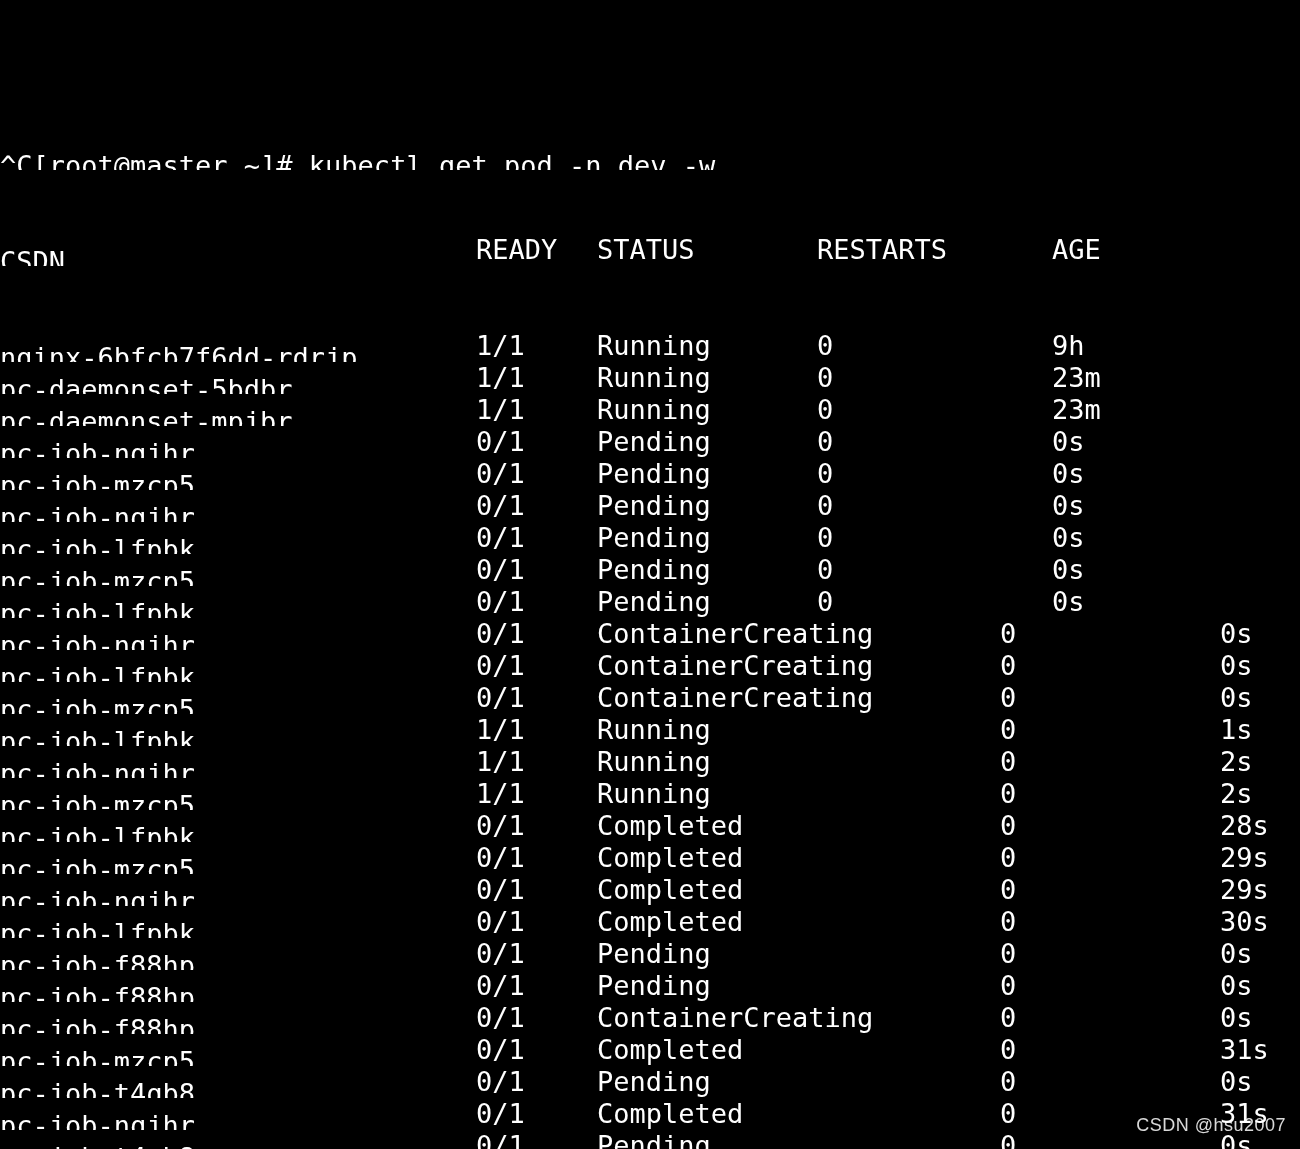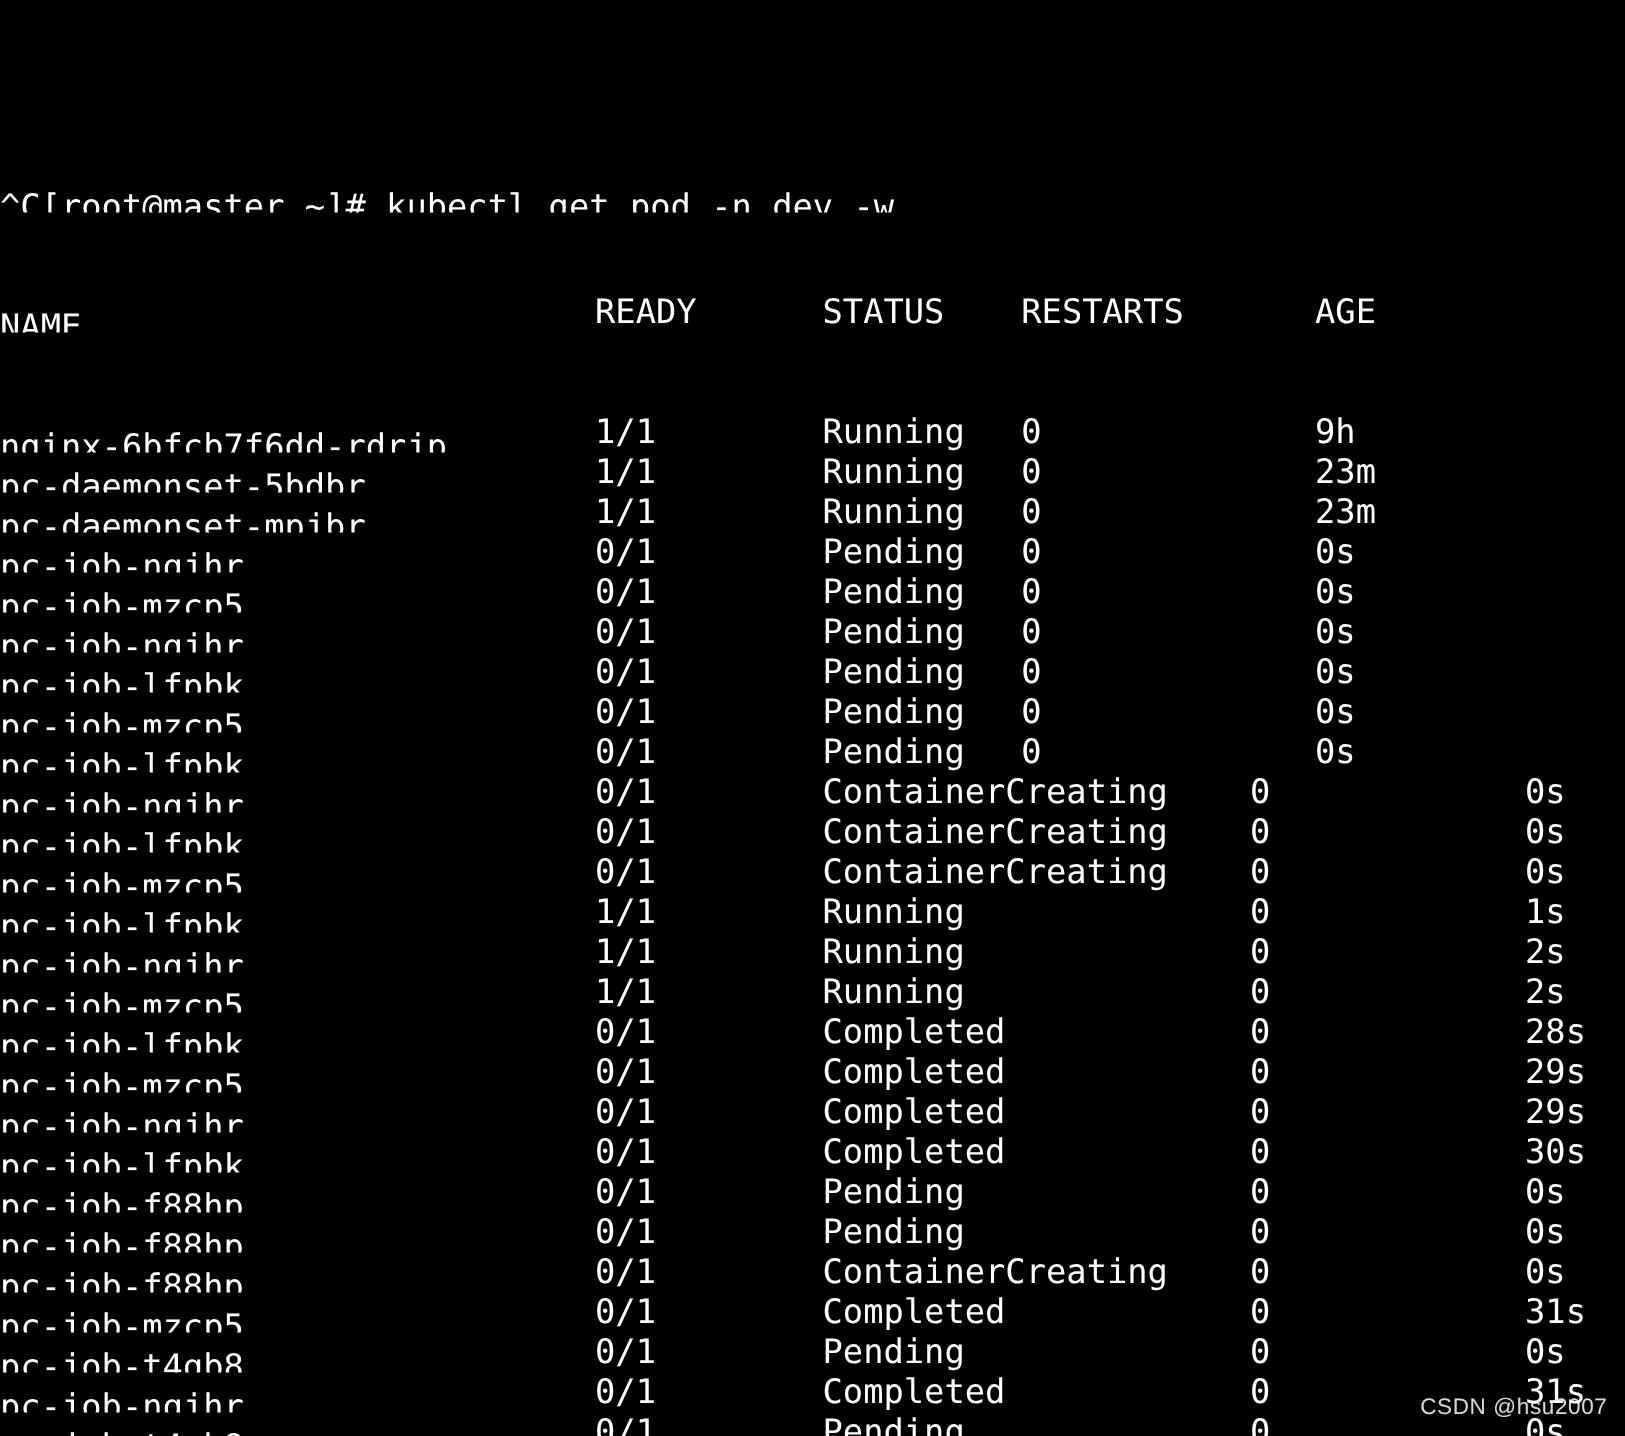--- a/index.html
+++ b/index.html
@@ -35,21 +35,21 @@
 
   .cell {
     position: absolute;
     top: 0;
     white-space: pre;
   }
 
   
   .c-name { left: 0px; margin-top: 12px; }
   .c-ready { left: 476px; }
-  .c-status { left: 658px; }
+  .c-status { left: 597px; }
   .n .c-restarts { left: 817px; }
   .n .c-age { left: 1023px; margin-left: 29px; }
 
   
   .w .c-restarts { left: 1000px; }
   .w .c-age { left: 1220px; }
 
   #watermark {
     position: absolute;
     right: 14px;
@@ -66,21 +66,21 @@
 <body>
 
 <div id="terminal">
   <div class="line">
     <span class="cell c-name"></span>
   </div>
   <div class="line">
     <span class="cell c-name">^C[root@master ~]# kubectl get pod -n dev -w</span>
   </div>
   <div class="line n">
-    <span class="cell c-name">NAME</span>
+    <span class="cell c-name">CSDN</span>
     <span class="cell c-ready">READY</span>
     <span class="cell c-status">STATUS</span>
     <span class="cell c-restarts">RESTARTS</span>
     <span class="cell c-age">AGE</span>
   </div>
   <div id="rows-container"><div class="line n"><span class="cell c-name">nginx-6bfcb7f6dd-rdrjp</span><span class="cell c-ready">1/1</span><span class="cell c-status">Running</span><span class="cell c-restarts">0</span><span class="cell c-age">9h</span></div><div class="line n"><span class="cell c-name">pc-daemonset-5bdbr</span><span class="cell c-ready">1/1</span><span class="cell c-status">Running</span><span class="cell c-restarts">0</span><span class="cell c-age">23m</span></div><div class="line n"><span class="cell c-name">pc-daemonset-mpjbr</span><span class="cell c-ready">1/1</span><span class="cell c-status">Running</span><span class="cell c-restarts">0</span><span class="cell c-age">23m</span></div><div class="line n"><span class="cell c-name">pc-job-nqjhr</span><span class="cell c-ready">0/1</span><span class="cell c-status">Pending</span><span class="cell c-restarts">0</span><span class="cell c-age">0s</span></div><div class="line n"><span class="cell c-name">pc-job-mzcp5</span><span class="cell c-ready">0/1</span><span class="cell c-status">Pending</span><span class="cell c-restarts">0</span><span class="cell c-age">0s</span></div><div class="line n"><span class="cell c-name">pc-job-nqjhr</span><span class="cell c-ready">0/1</span><span class="cell c-status">Pending</span><span class="cell c-restarts">0</span><span class="cell c-age">0s</span></div><div class="line n"><span class="cell c-name">pc-job-lfpbk</span><span class="cell c-ready">0/1</span><span class="cell c-status">Pending</span><span class="cell c-restarts">0</span><span class="cell c-age">0s</span></div><div class="line n"><span class="cell c-name">pc-job-mzcp5</span><span class="cell c-ready">0/1</span><span class="cell c-status">Pending</span><span class="cell c-restarts">0</span><span class="cell c-age">0s</span></div><div class="line n"><span class="cell c-name">pc-job-lfpbk</span><span class="cell c-ready">0/1</span><span class="cell c-status">Pending</span><span class="cell c-restarts">0</span><span class="cell c-age">0s</span></div><div class="line w"><span class="cell c-name">pc-job-nqjhr</span><span class="cell c-ready">0/1</span><span class="cell c-status">ContainerCreating</span><span class="cell c-restarts">0</span><span class="cell c-age">0s</span></div><div class="line w"><span class="cell c-name">pc-job-lfpbk</span><span class="cell c-ready">0/1</span><span class="cell c-status">ContainerCreating</span><span class="cell c-restarts">0</span><span class="cell c-age">0s</span></div><div class="line w"><span class="cell c-name">pc-job-mzcp5</span><span class="cell c-ready">0/1</span><span class="cell c-status">ContainerCreating</span><span class="cell c-restarts">0</span><span class="cell c-age">0s</span></div><div class="line w"><span class="cell c-name">pc-job-lfpbk</span><span class="cell c-ready">1/1</span><span class="cell c-status">Running</span><span class="cell c-restarts">0</span><span class="cell c-age">1s</span></div><div class="line w"><span class="cell c-name">pc-job-nqjhr</span><span class="cell c-ready">1/1</span><span class="cell c-status">Running</span><span class="cell c-restarts">0</span><span class="cell c-age">2s</span></div><div class="line w"><span class="cell c-name">pc-job-mzcp5</span><span class="cell c-ready">1/1</span><span class="cell c-status">Running</span><span class="cell c-restarts">0</span><span class="cell c-age">2s</span></div><div class="line w"><span class="cell c-name">pc-job-lfpbk</span><span class="cell c-ready">0/1</span><span class="cell c-status">Completed</span><span class="cell c-restarts">0</span><span class="cell c-age">28s</span></div><div class="line w"><span class="cell c-name">pc-job-mzcp5</span><span class="cell c-ready">0/1</span><span class="cell c-status">Completed</span><span class="cell c-restarts">0</span><span class="cell c-age">29s</span></div><div class="line w"><span class="cell c-name">pc-job-nqjhr</span><span class="cell c-ready">0/1</span><span class="cell c-status">Completed</span><span class="cell c-restarts">0</span><span class="cell c-age">29s</span></div><div class="line w"><span class="cell c-name">pc-job-lfpbk</span><span class="cell c-ready">0/1</span><span class="cell c-status">Completed</span><span class="cell c-restarts">0</span><span class="cell c-age">30s</span></div><div class="line w"><span class="cell c-name">pc-job-f88hp</span><span class="cell c-ready">0/1</span><span class="cell c-status">Pending</span><span class="cell c-restarts">0</span><span class="cell c-age">0s</span></div><div class="line w"><span class="cell c-name">pc-job-f88hp</span><span class="cell c-ready">0/1</span><span class="cell c-status">Pending</span><span class="cell c-restarts">0</span><span class="cell c-age">0s</span></div><div class="line w"><span class="cell c-name">pc-job-f88hp</span><span class="cell c-ready">0/1</span><span class="cell c-status">ContainerCreating</span><span class="cell c-restarts">0</span><span class="cell c-age">0s</span></div><div class="line w"><span class="cell c-name">pc-job-mzcp5</span><span class="cell c-ready">0/1</span><span class="cell c-status">Completed</span><span class="cell c-restarts">0</span><span class="cell c-age">31s</span></div><div class="line w"><span class="cell c-name">pc-job-t4qb8</span><span class="cell c-ready">0/1</span><span class="cell c-status">Pending</span><span class="cell c-restarts">0</span><span class="cell c-age">0s</span></div><div class="line w"><span class="cell c-name">pc-job-nqjhr</span><span class="cell c-ready">0/1</span><span class="cell c-status">Completed</span><span class="cell c-restarts">0</span><span class="cell c-age">31s</span></div><div class="line w"><span class="cell c-name">pc-job-t4qb8</span><span class="cell c-ready">0/1</span><span class="cell c-status">Pending</span><span class="cell c-restarts">0</span><span class="cell c-age">0s</span></div></div>
 </div>
 
 <div id="watermark">CSDN @hsu2007</div>
 

